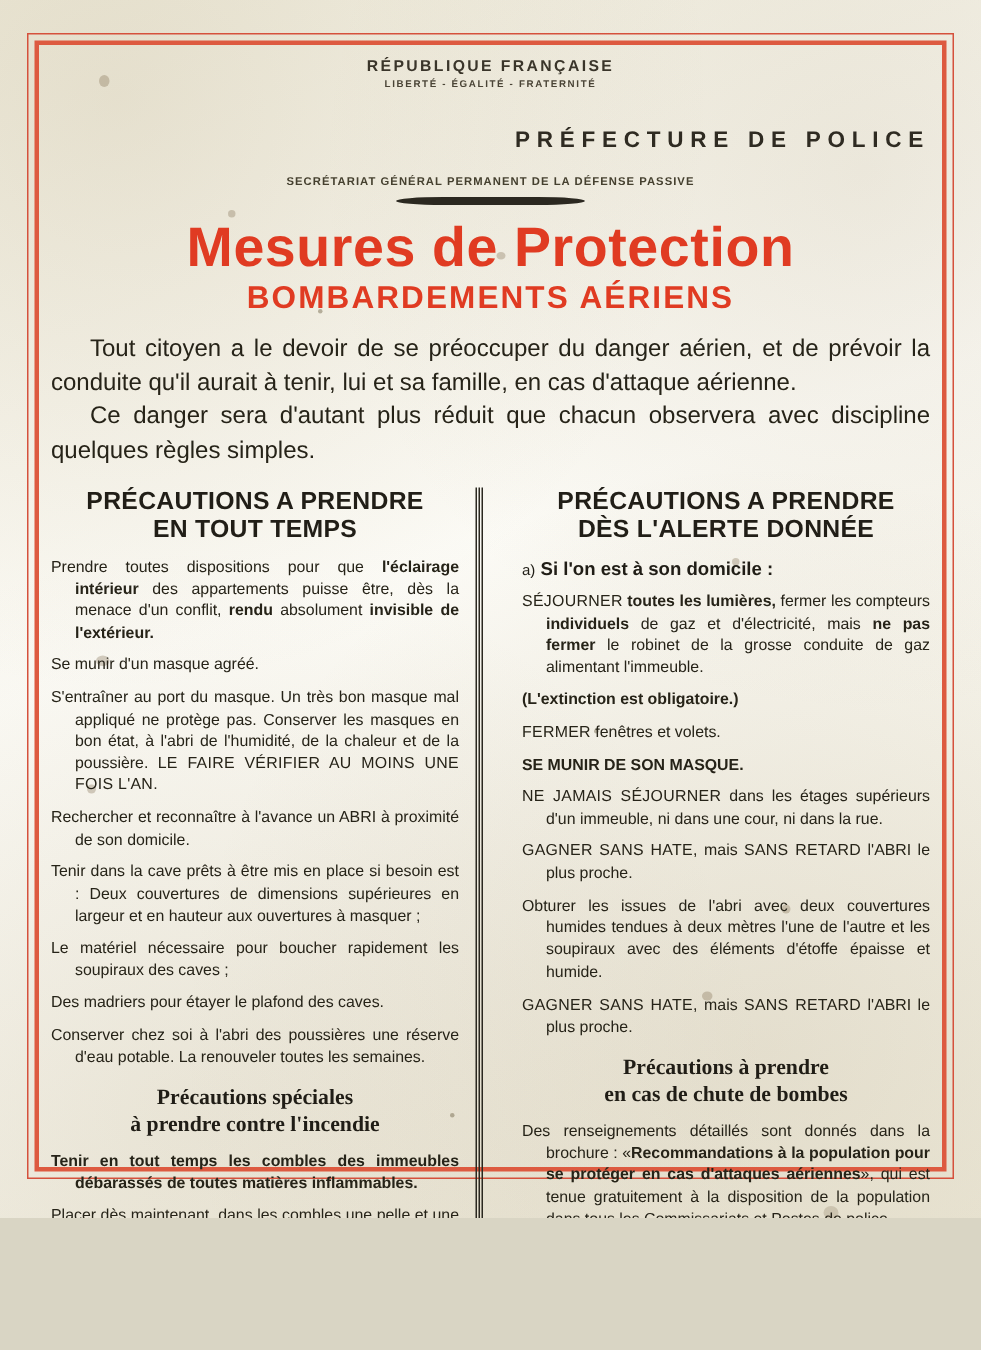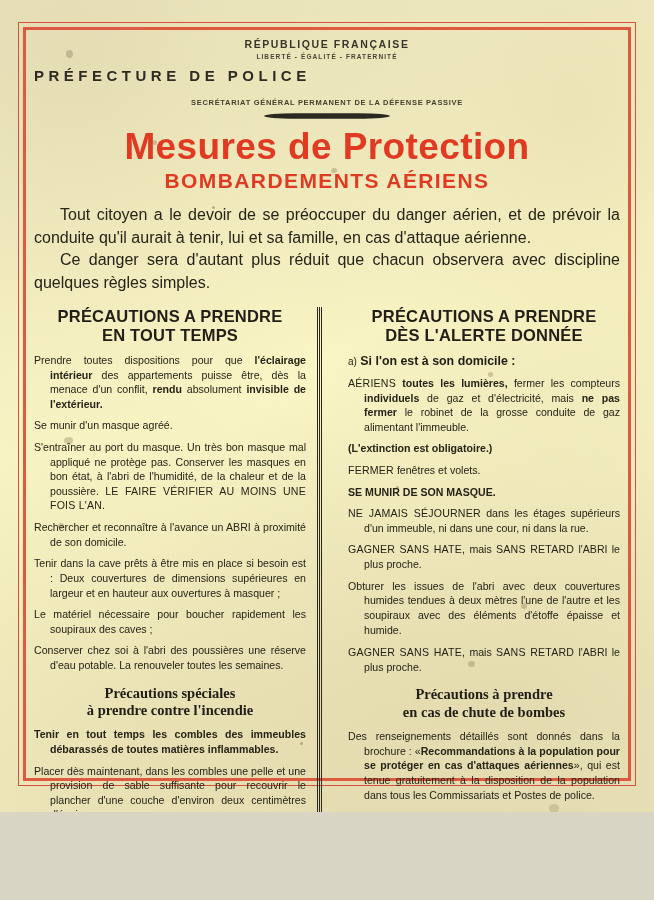--- a/index.html
+++ b/index.html
@@ -4,21 +4,21 @@
 <style>
   html,body{margin:0;padding:0;}
   body{
     width:654px;height:900px;
     background:#d9d5c4;
     font-family:"Liberation Sans",sans-serif;
     overflow:hidden;
   }
   .poster{
     position:relative;width:654px;height:812px;
-    background:#fef9c3;
+    background:#ffffff;
     overflow:hidden;
   }
   
   .paper-tint{
     position:absolute;inset:0;
     background:
       radial-gradient(circle at 12% 8%, rgba(160,140,95,.16), transparent 42%),
       radial-gradient(circle at 88% 14%, rgba(150,130,90,.13), transparent 40%),
       radial-gradient(circle at 78% 86%, rgba(150,130,90,.15), transparent 45%),
       radial-gradient(circle at 20% 92%, rgba(150,130,90,.12), transparent 42%),
@@ -43,22 +43,22 @@
   
   .rf{
     text-align:center;font-size:10.5px;font-weight:bold;letter-spacing:1.6px;
     color:#3a352a;
   }
   .devise{
     text-align:center;font-size:6.5px;font-weight:bold;letter-spacing:1.1px;
     color:#4a4436;margin-top:3px;
   }
   .pref{
-    text-align:left;font-size:15px;font-weight:bold;letter-spacing:4.5px;
-    color:#2f2b22;margin-top:7px;
+    text-align:right;font-size:15px;font-weight:bold;letter-spacing:4.5px;
+    color:#2f2b22;margin-top:25px;
   }
   .secretariat{
     text-align:center;font-size:7.5px;font-weight:bold;letter-spacing:.7px;
     color:#45402f;margin-top:14px;
   }
   .ornament{
     width:126px;height:6px;margin:6px auto 0;
     background:#2b2820;
     border-radius:50% / 100%;
     transform:scaleY(.9);
@@ -197,20 +197,21 @@
           <span class="l2">EN TOUT TEMPS</span>
         </div>
 
         <div class="body-txt">
           <div class="item">Prendre toutes dispositions pour que <b>l'éclairage intérieur</b> des appartements puisse être, dès la menace d'un conflit, <b>rendu</b> absolument <b>invisible de l'extérieur.</b></div>
           <div class="item">Se munir d'un masque agréé.</div>
           <div class="item">S'entraîner au port du masque. Un très bon masque mal appliqué ne protège pas. Conserver les masques en bon état, à l'abri de l'humidité, de la chaleur et de la poussière. <span class="caps">LE FAIRE VÉRIFIER AU MOINS UNE FOIS L'AN.</span></div>
           <div class="item">Rechercher et reconnaître à l'avance un ABRI à proximité de son domicile.</div>
           <div class="item">Tenir dans la cave prêts à être mis en place si besoin est : Deux couvertures de dimensions supérieures en largeur et en hauteur aux ouvertures à masquer ;</div>
           <div class="item">Le matériel nécessaire pour boucher rapidement les soupiraux des caves ;</div>
+          <div class="item">Des madriers pour étayer le plafond des caves.</div>
           <div class="item">Conserver chez soi à l'abri des poussières une réserve d'eau potable. La renouveler toutes les semaines.</div>
         </div>
 
         <div class="sec-head">
           <span>Précautions spéciales</span>
           <span class="l2">à prendre contre l'incendie</span>
         </div>
 
         <div class="body-txt">
           <div class="item"><b>Tenir en tout temps les combles des immeubles débarassés de toutes matières inflammables.</b></div>
@@ -228,21 +229,21 @@
           <span>PRÉCAUTIONS A PRENDRE</span>
           <span class="l2">DÈS L'ALERTE DONNÉE</span>
         </div>
 
         <div class="abc">
           <span class="mark">a)</span>
           <span>Si l'on est à son domicile :</span>
         </div>
 
         <div class="body-txt">
-          <div class="item"><span class="caps">AÉRIENS</span> <b>toutes les lumières,</b> fermer les compteurs <b>individuels</b> de gaz et d'électricité, mais <b>ne pas fermer</b> le robinet de la grosse conduite de gaz alimentant l'immeuble.</div>
+          <div class="item"><span class="caps">SÉJOURNER</span> <b>toutes les lumières,</b> fermer les compteurs <b>individuels</b> de gaz et d'électricité, mais <b>ne pas fermer</b> le robinet de la grosse conduite de gaz alimentant l'immeuble.</div>
           <div class="item"><b>(L'extinction est obligatoire.)</b></div>
           <div class="item"><span class="caps">FERMER</span> fenêtres et volets.</div>
           <div class="item"><b>SE MUNIR DE SON MASQUE.</b></div>
           <div class="item"><span class="caps">NE JAMAIS SÉJOURNER</span> dans les étages supérieurs d'un immeuble, ni dans une cour, ni dans la rue.</div>
           <div class="item"><span class="caps">GAGNER SANS HATE,</span> mais <span class="caps">SANS RETARD</span> l'ABRI le plus proche.</div>
           <div class="item">Obturer les issues de l'abri avec deux couvertures humides tendues à deux mètres l'une de l'autre et les soupiraux avec des éléments d'étoffe épaisse et humide.</div>
         </div>
 
 
         <div class="body-txt">

